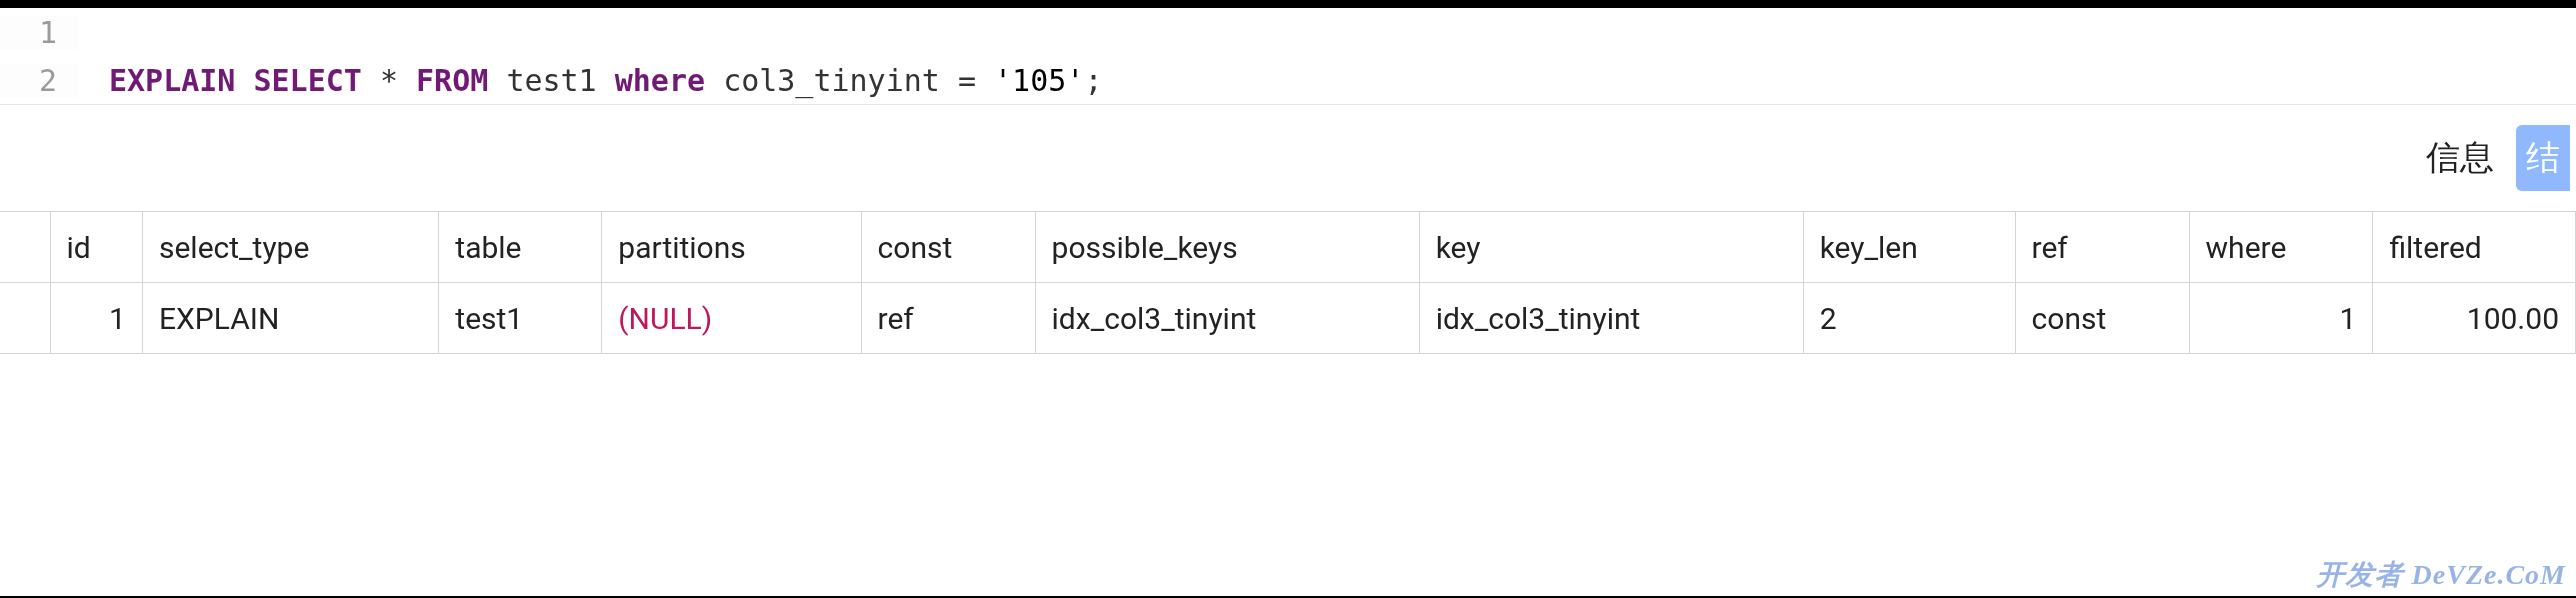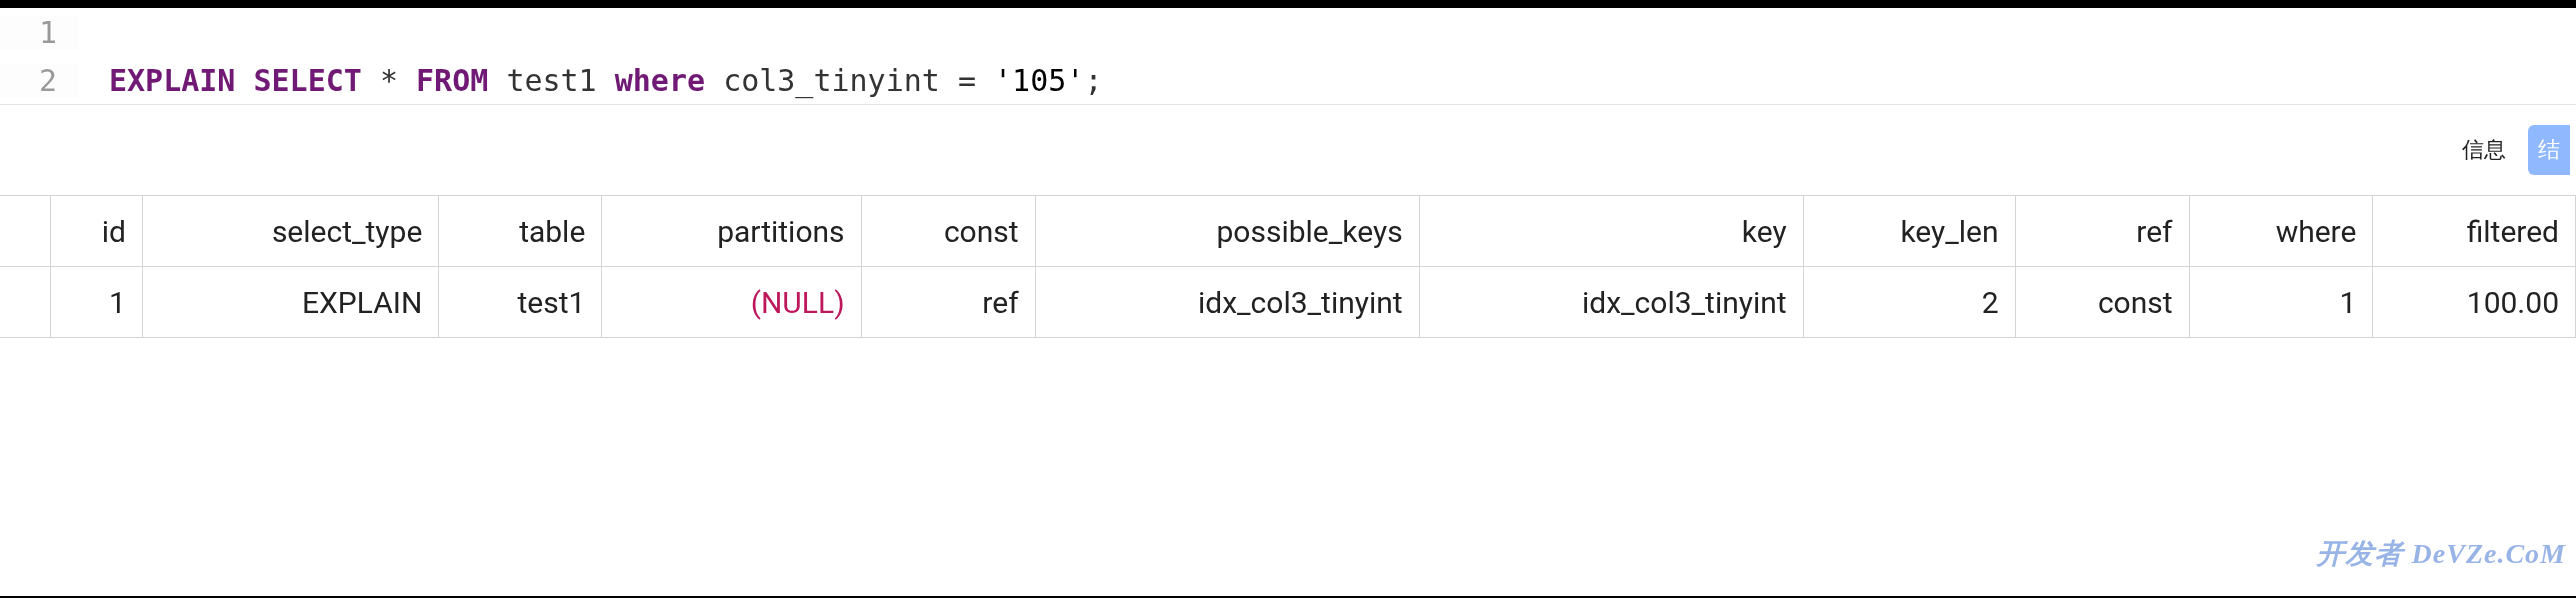--- a/index.html
+++ b/index.html
@@ -57,21 +57,21 @@
       color: #000000;
     }
     .toolbar {
       display: flex;
       justify-content: flex-end;
       align-items: center;
       padding: 20px 6px 20px 0;
       border-top: 1px solid #e5e5e5;
     }
     .tab {
-      font-size: 22px;
+      font-size: 34px;
       padding: 10px 22px;
       color: #222;
       cursor: pointer;
     }
     .tab-result {
       background: #8fb8ff;
       color: #fff;
       padding: 10px 10px;
       border-radius: 6px 0 0 6px;
     }
@@ -79,21 +79,21 @@
       width: 100%;
     }
     table {
       width: 100%;
       border-collapse: collapse;
       font-size: 30px;
     }
     th, td {
       border: 1px solid #d4d4d4;
       padding: 14px 16px;
-      text-align: right;
+      text-align: left;
       color: #222;
       vertical-align: middle;
       height: 71px;
     }
     th {
       font-weight: 400;
       background: #fff;
     }
     th:first-child, td:first-child {
       border-left: none;
@@ -101,21 +101,21 @@
     }
     .num-right {
       text-align: right;
     }
     .null-val {
       color: #be185d;
     }
     .watermark {
       position: absolute;
       right: 10px;
-      bottom: 23px;
+      bottom: 2px;
       color: rgba(68, 118, 210, 0.55);
       font-size: 28px;
       font-style: italic;
       font-weight: 600;
       letter-spacing: 1px;
       pointer-events: none;
       font-family: "Segoe Script", cursive;
       margin-left: 16px;
     }
   </style>

